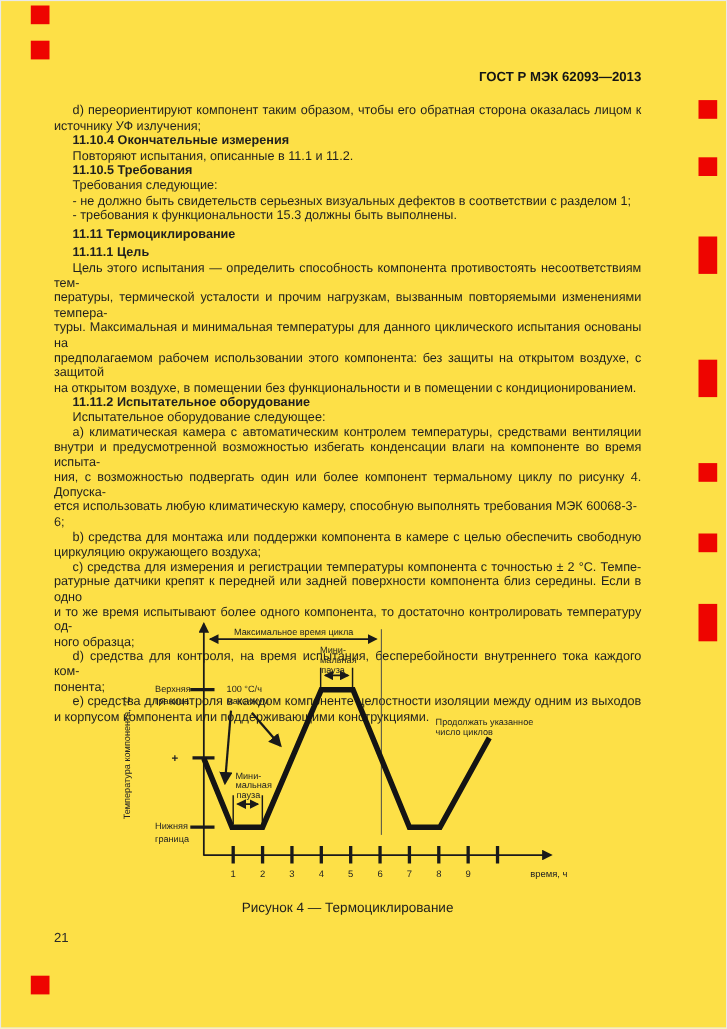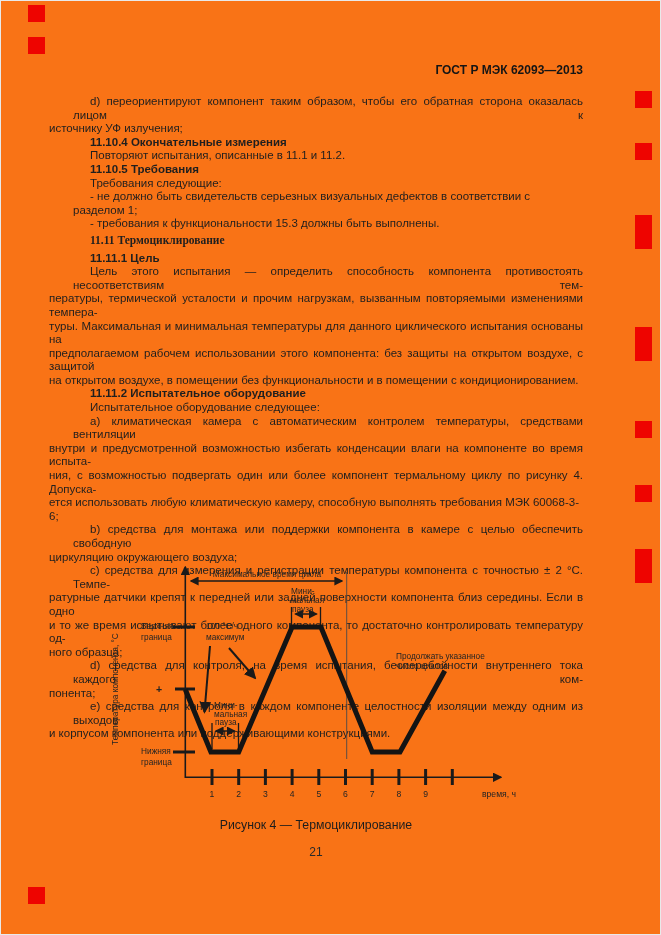--- a/index.html
+++ b/index.html
@@ -1,51 +1,51 @@
 <!DOCTYPE html>
 <html><head>
 <meta charset="utf-8">
 <style>
   * { margin:0; padding:0; box-sizing:border-box; }
   html,body { background:#fff; }
   #page {
-    position:relative; width:661px; height:935px; background:#f97316;
+    position:relative; width:661px; height:935px; background:#fde047;
     font-family:"Liberation Sans", sans-serif; color:#1f1f1f;
     overflow:hidden; border:1px solid #e9e9e9;
   }
   #doc-header {
     position:absolute; left:48px; top:62px; width:534px;
     text-align:right; font-weight:700; font-size:12px; color:#151515;
   }
   #text-block {
     position:absolute; left:48px; top:94px; width:534px;
     font-size:11.5px; line-height:13.6px;
   }
   .line { min-height:13.6px; }
-  .ind  { text-indent:17px;margin-left:24px; }
+  .ind  { text-indent:17px; }
   .jl   { text-align:justify; text-align-last:justify; }
   .b    { font-weight:700; }
-  .hs   { margin-top:3px; margin-bottom:4px;font-family:Liberation Serif, serif; }
+  .hs   { margin-top:3px; margin-bottom:4px; }
   .h2   { margin-top:3px; }
   #fig  { position:absolute; left:95px; top:556px; width:470px; height:290px; }
   #fig text { fill:#242424; font-size:8.3px; font-family:"Liberation Sans", sans-serif; }
   #fig .cap  { font-size:12.3px; fill:#1d1d1d; }
   #fig .tnum { font-size:8.6px; }
   #fig .plus { font-size:10.5px; font-weight:700; }
   .ax   { stroke:#1a1a1a; stroke-width:1.6; fill:none; }
   .wave { stroke:#141414; stroke-width:5; fill:none; stroke-linejoin:miter; }
   .tick { stroke:#1a1a1a; stroke-width:3; }
   .xtick{ stroke:#1a1a1a; stroke-width:3; }
   .thin { stroke:#4a4a4a; stroke-width:0.9; }
   .arr2 { stroke:#1a1a1a; stroke-width:1.5; fill:none; }
   .arr  { stroke:#1a1a1a; stroke-width:2; fill:none; }
   .bar  { stroke:#1a1a1a; stroke-width:1.3; }
   #page-number {
     position:absolute; left:48px; top:844px; width:534px;
-    text-align:center; font-size:12px; color:#2a2a2a;
+    text-align:left; font-size:12px; color:#2a2a2a;
   }
   .mark { position:absolute; width:17px; }
 </style>
 </head>
 <body>
 
 <div id="page">
 
   <div id="doc-header">ГОСТ Р МЭК 62093—2013</div>
 

